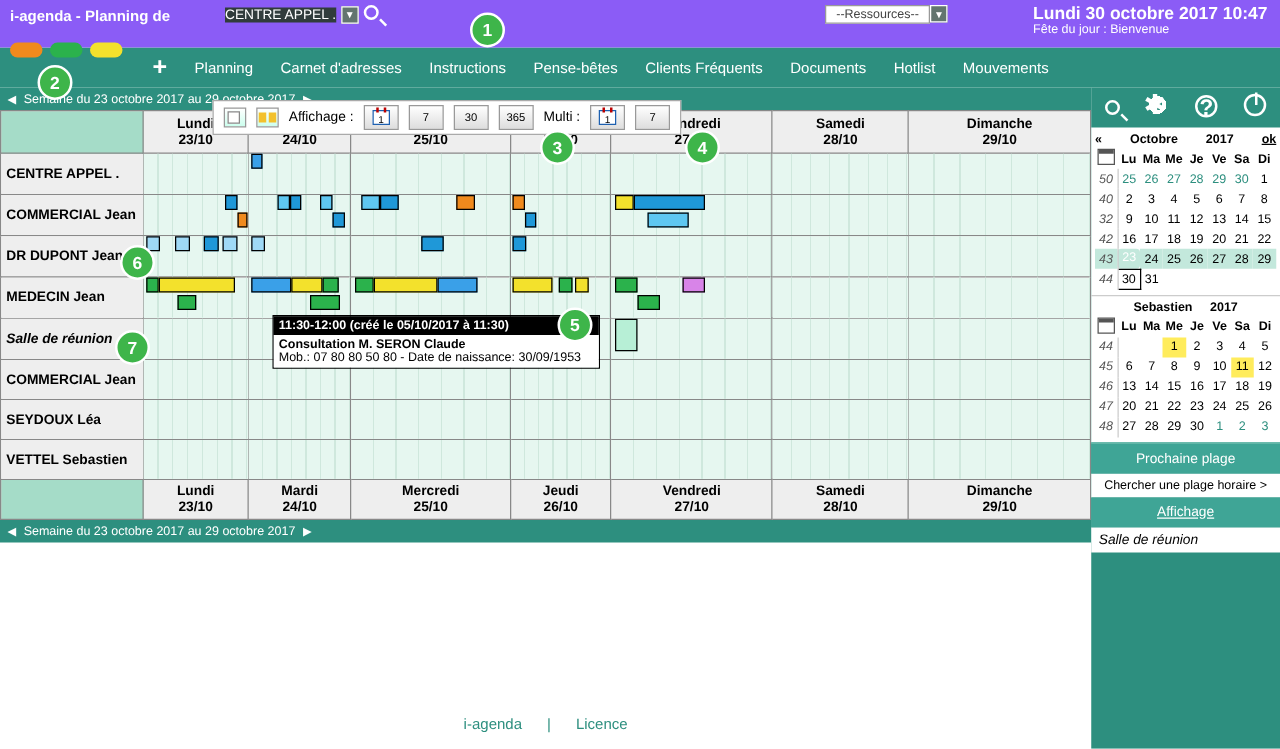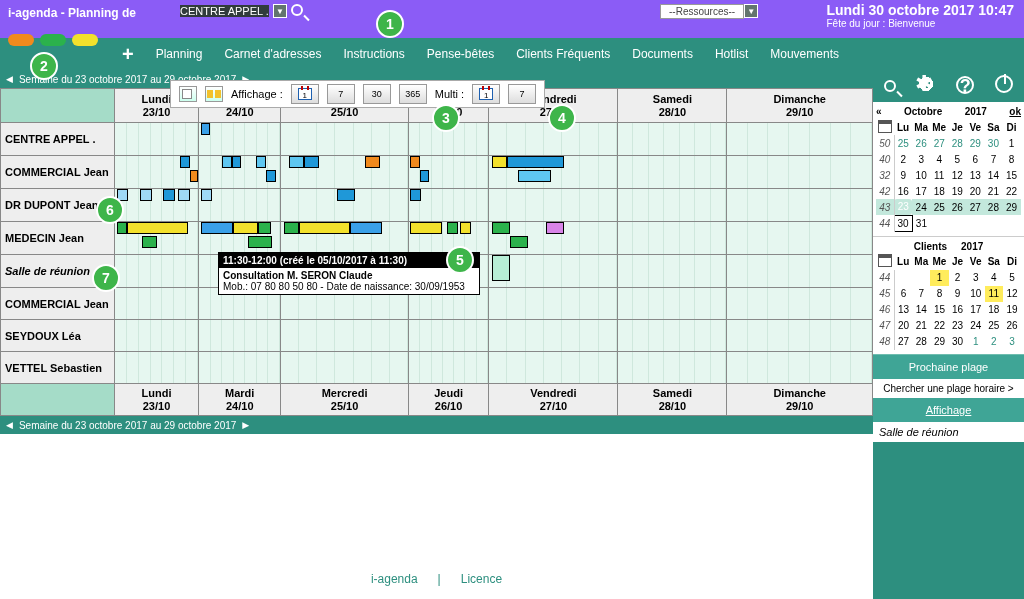--- a/index.html
+++ b/index.html
@@ -453,21 +453,21 @@
               <td class=""></td>
               <td class=""></td>
               <td class=""></td>
             </tr>
           </tbody>
         </table>
     </div>
 
     <div class="cal-block" style="border-top:1px solid #ccc">
       <div class="cal-hdr" style="justify-content:center;gap:14px">
-        <span>Clients</span>
+        <span>Sebastien</span>
         <span>2017</span>
       </div>
       <table class="cal-tbl" id="cal-nov">
           <tbody>
             <tr>
               <th><span class="cal-icon"></span></th>
               <th>Lu</th>
               <th>Ma</th>
               <th>Me</th>
               <th>Je</th>

